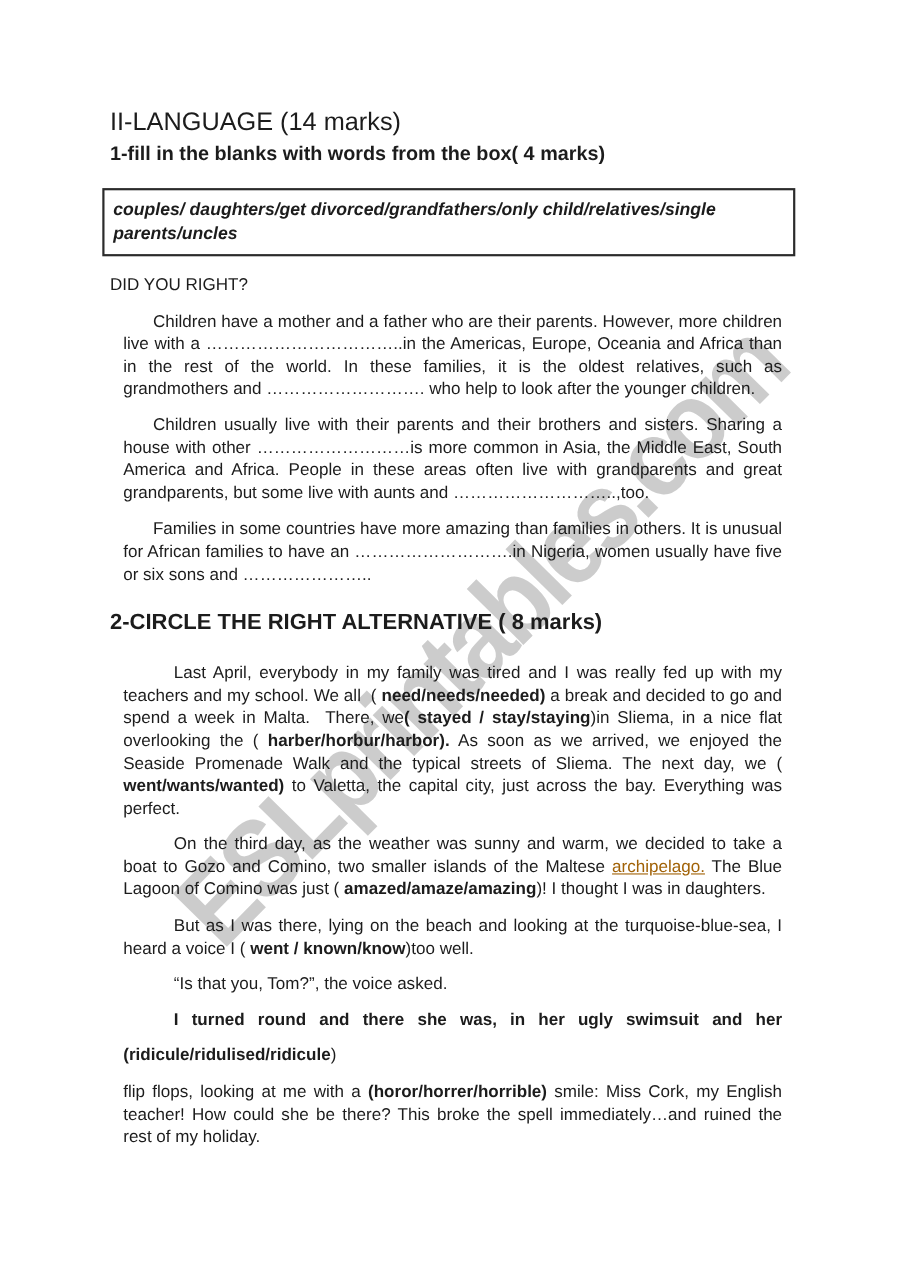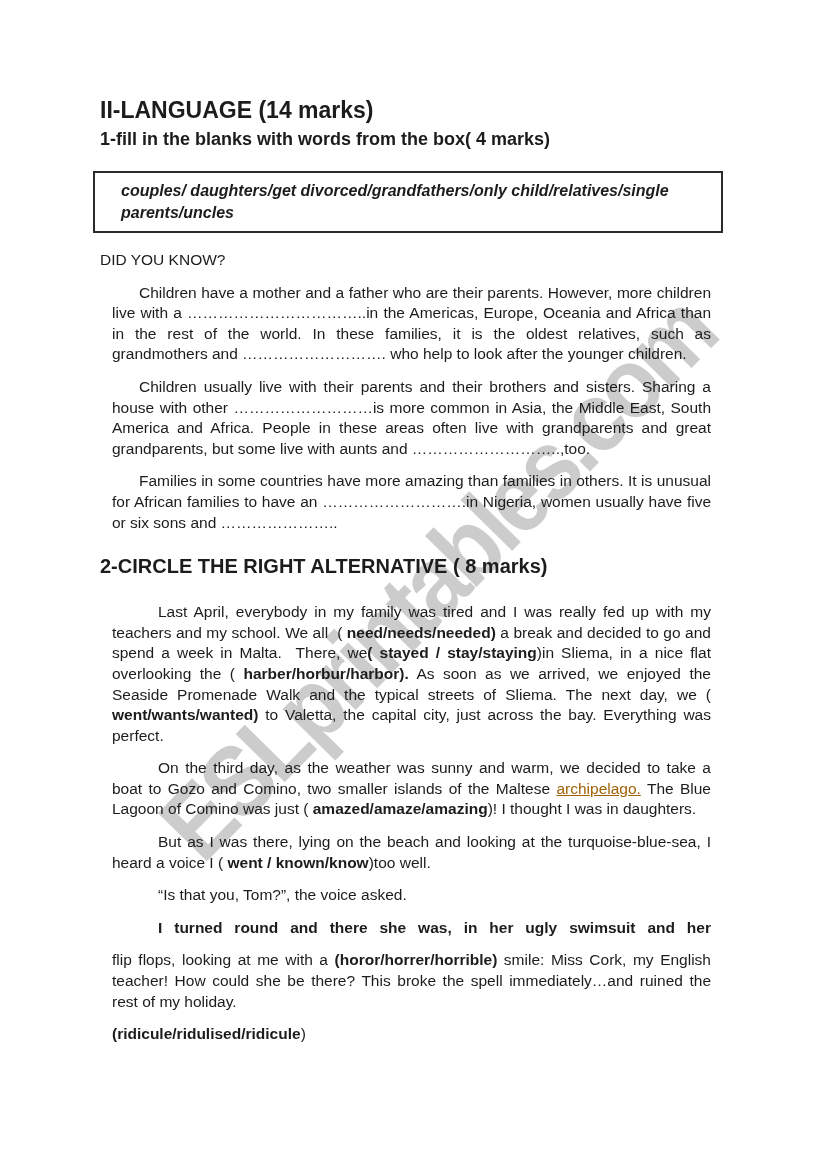--- a/index.html
+++ b/index.html
@@ -25,34 +25,34 @@
     user-select:none;
   }
   .content {
     position:absolute;
     left:100px; top:96px;
     width:623px;
     z-index:1;
   }
   .title {
     font-size:23px;
-    font-weight:700;
+    font-weight:400;
     margin:0 0 4px 0;
     line-height:28px;
   }
   .subtitle {
     font-size:18px;
     font-weight:700;
     margin:0 0 21px 0;
     line-height:22px;
   }
   .word-box {
     border:2px solid #2b2b2b;
     margin:0 0 17px -7px;
-    padding:7px 26px;
+    padding:7px 8px;
     font-size:16px;
     font-weight:700;
     font-style:italic;
     line-height:22px;
   }
   .dyk {
     font-size:15.5px;
     margin:0;
     line-height:20.6px;
   }
@@ -81,29 +81,29 @@
   <div class="watermark">ESLprintables.com</div>
 
   <div class="content">
     <h1 class="title">II-LANGUAGE (14 marks)</h1>
     <h2 class="subtitle">1-fill in the blanks with words from the box( 4 marks)</h2>
 
     <div class="word-box">
       <span>couples/ daughters/get divorced/grandfathers/only child/relatives/single parents/uncles</span>
     </div>
 
-    <p class="dyk">DID YOU KNOW?</p>
+    <p class="dyk">DID YOU RIGHT?</p>
 
     <p class="body ind1">Children have a mother and a father who are their parents. However, more children live with a ……………………………..in the Americas, Europe, Oceania and Africa than in the rest of the world. In these families, it is the oldest relatives, such as grandmothers and ………………………. who help to look after the younger children.</p>
     <p class="body ind1">Children usually live with their parents and their brothers and sisters. Sharing a house with other ………………………is more common in Asia, the Middle East, South America and Africa. People in these areas often live with grandparents and great grandparents, but some live with aunts and ………………………..,too.</p>
     <p class="body ind1">Families in some countries have more amazing than families in others. It is unusual for African families to have an ……………………….in Nigeria, women usually have five or six sons and …………………..</p>
 
     <h2 class="s2title">2-CIRCLE THE RIGHT ALTERNATIVE ( 8 marks)</h2>
 
     <p class="body ind2"><span>Last April, everybody in my family was tired and I was really fed up with my teachers and my school. We all&nbsp; ( </span><span class="b">need/needs/needed)</span><span> a break and decided to go and spend a week in Malta.&nbsp; There, we</span><span class="b">( stayed / stay/staying</span><span>)in Sliema, in a nice flat overlooking the ( </span><span class="b">harber/horbur/harbor).</span><span> As soon as we arrived, we enjoyed the Seaside Promenade Walk and the typical streets of Sliema. The next day, we ( </span><span class="b">went/wants/wanted)</span><span> to Valetta, the capital city, just across the bay. Everything was perfect.</span></p>
     <p class="body ind2"><span>On the third day, as the weather was sunny and warm, we decided to take a boat to Gozo and Comino, two smaller islands of the Maltese </span><a class="lnk" href="#">archipelago.</a><span> The Blue Lagoon of Comino was just ( </span><span class="b">amazed/amaze/amazing</span><span>)! I thought I was in daughters.</span></p>
     <p class="body ind2"><span>But as I was there, lying on the beach and looking at the turquoise-blue-sea, I heard a voice I ( </span><span class="b">went / known/know</span><span>)too well.</span></p>
     <p class="body ind2"><span>“Is that you, Tom?”, the voice asked.</span></p>
     <p class="body ind2 spread"><span>I turned round and there she was, in her ugly swimsuit and her</span></p>
+    <p class="body"><span class="b">(ridicule/ridulised/ridicule</span><span>)</span></p>
     <p class="body"><span>flip flops, looking at me with a </span><span class="b">(horor/horrer/horrible)</span><span> smile: Miss Cork, my English teacher! How could she be there? This broke the spell immediately…and ruined the rest of my holiday.</span></p>
-    <p class="body"><span class="b">(ridicule/ridulised/ridicule</span><span>)</span></p>
   </div>
 </div>
 
 </body></html>

